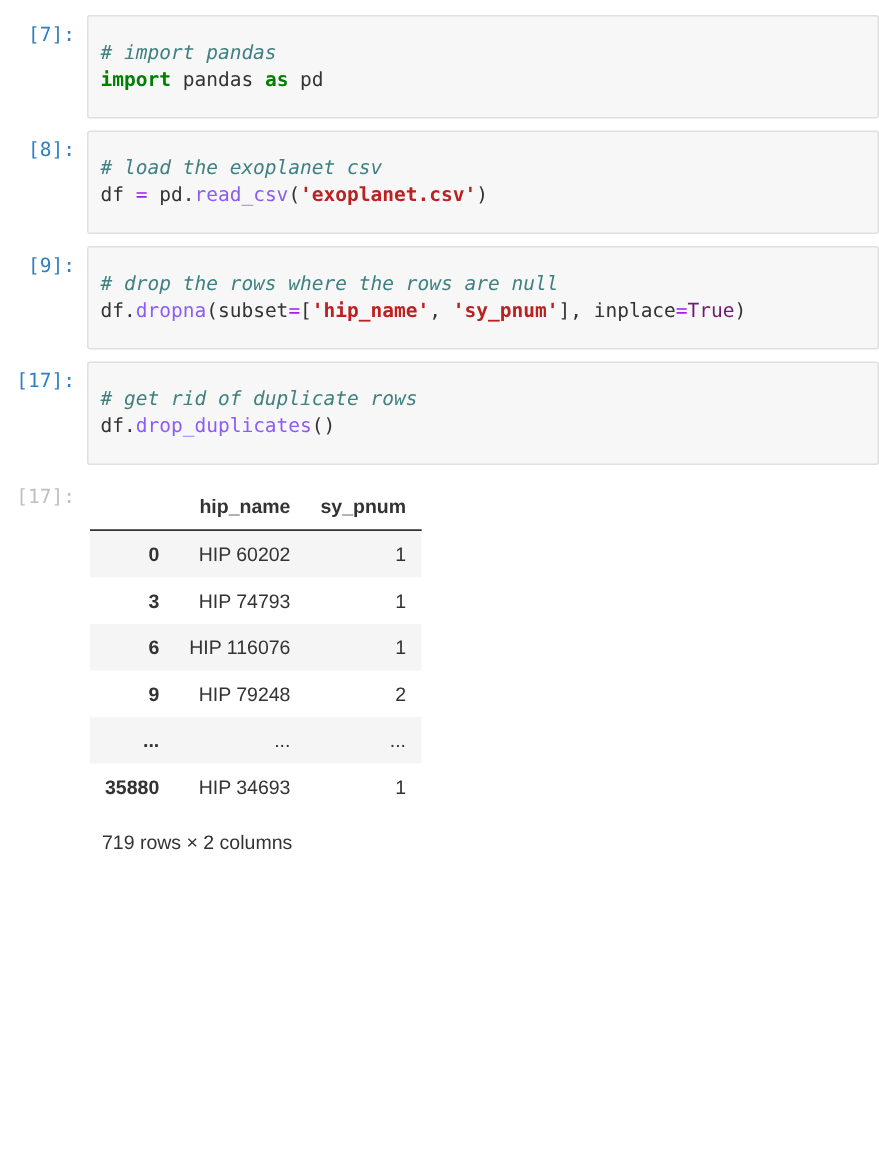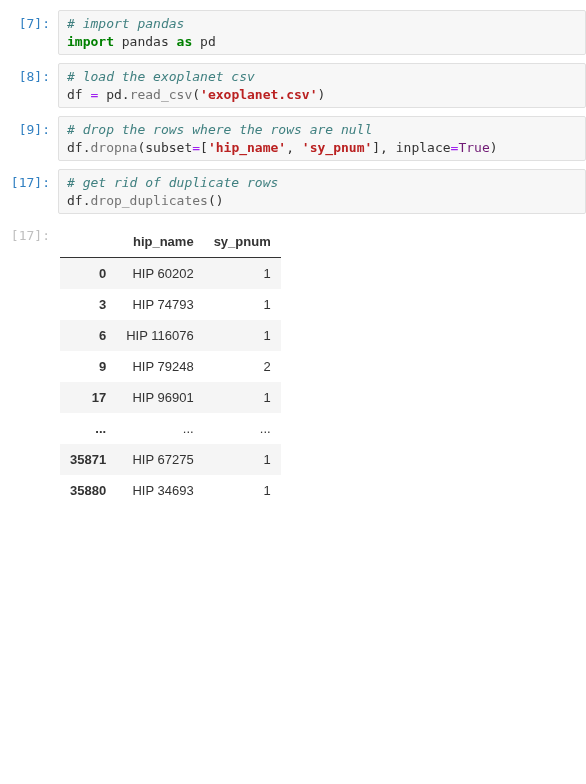--- a/index.html
+++ b/index.html
@@ -26,33 +26,33 @@
     box-sizing: border-box;
   }
   .prompt.out {
     color: #bfbfbf;
   }
   .code-area {
     flex: 1;
     background: #f7f7f7;
     border: 1px solid #e0e0e0;
     border-radius: 2px;
-    padding: 4px 8px;
+    padding: 16px 8px;
     font-family: "DejaVu Sans Mono", Menlo, Consolas, monospace;
     font-size: 13px;
     line-height: 1.35;
     white-space: pre;
     overflow-x: auto;
   }
   .c-comment { color: #408080; font-style: italic; }
   .c-keyword { color: #008000; font-weight: bold; }
   .c-operator { color: #a020f0; }
   .c-string  { color: #ba2121; font-weight: bold; }
   .c-builtin { color: #701a75; }
-  .c-func    { color: #737373; }
+  .c-func    { color: #8b5cf6; }
   .output-area {
     flex: 1;
     padding: 0 4px 0 2px;
   }
   table.df {
     border-collapse: collapse;
     font-size: 13px;
     margin-top: 4px;
   }
   table.df th, table.df td {
@@ -128,35 +128,26 @@
             <th>6</th>
             <td>HIP 116076</td>
             <td>1</td>
           </tr>
           <tr>
             <th>9</th>
             <td>HIP 79248</td>
             <td>2</td>
           </tr>
           <tr>
-            <th>17</th>
-            <td>HIP 96901</td>
-            <td>1</td>
-          </tr>
-          <tr>
             <th>...</th>
             <td>...</td>
             <td>...</td>
-          </tr>
-          <tr>
-            <th>35871</th>
-            <td>HIP 67275</td>
-            <td>1</td>
           </tr>
           <tr>
             <th>35880</th>
             <td>HIP 34693</td>
             <td>1</td>
           </tr>
         </tbody>
     </table>
+    <div class="df-footer">719 rows × 2 columns</div>
   </div>
 </div>
 
 </body></html>

